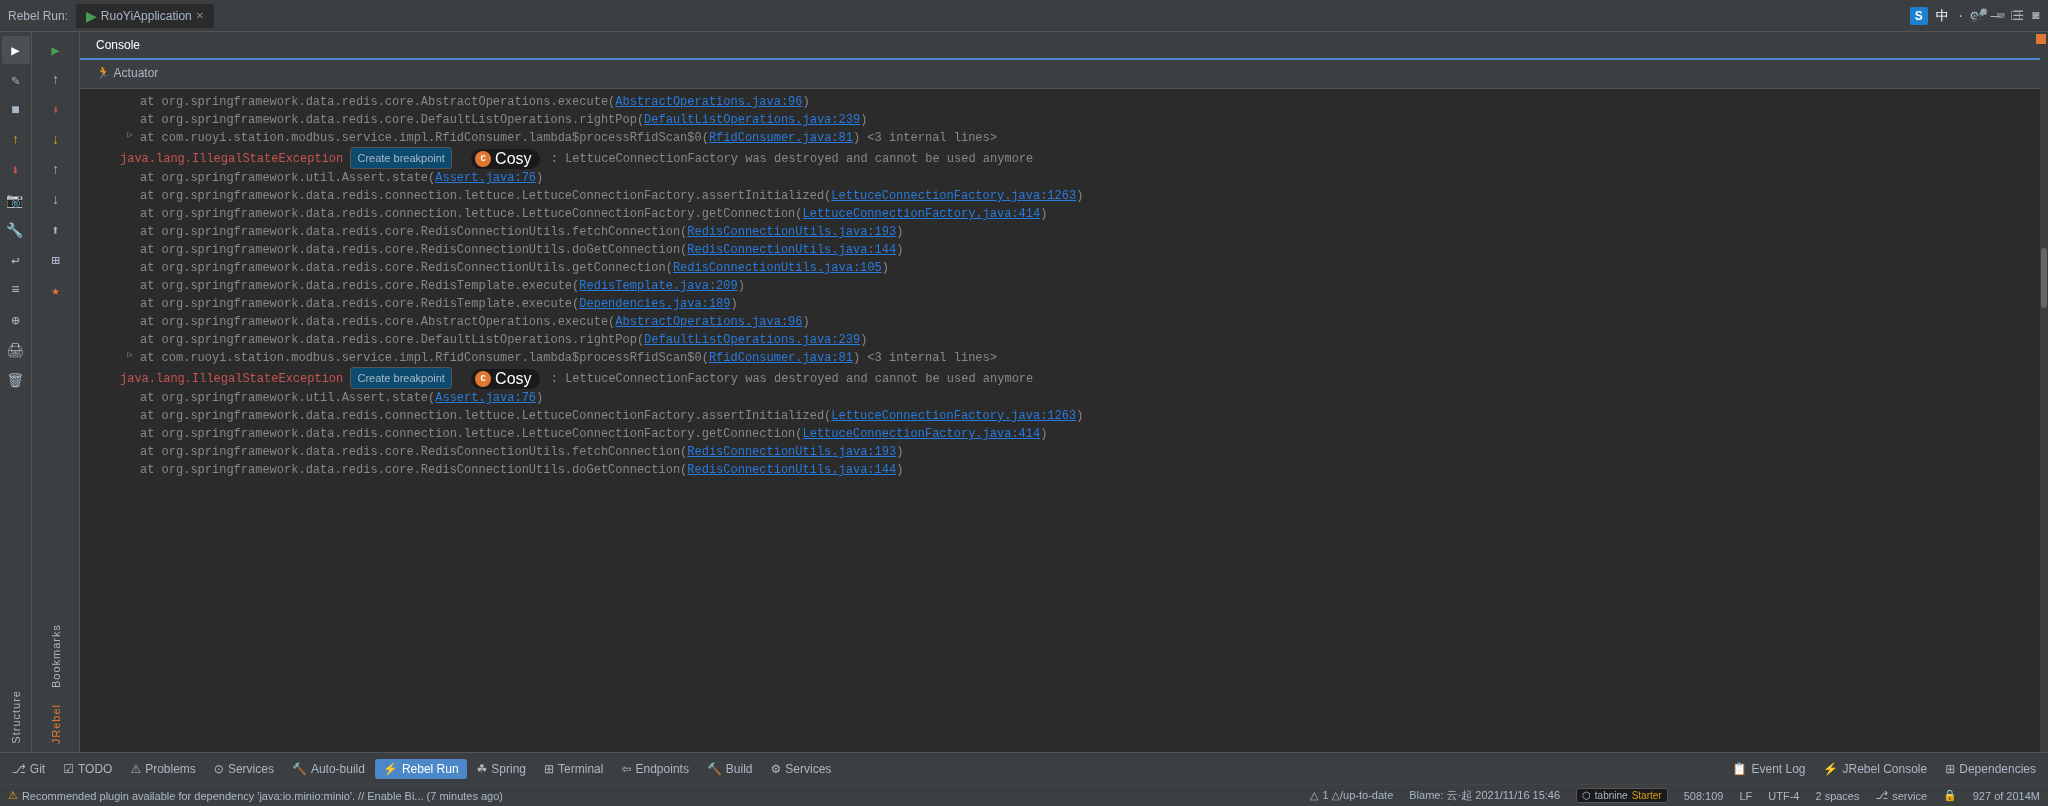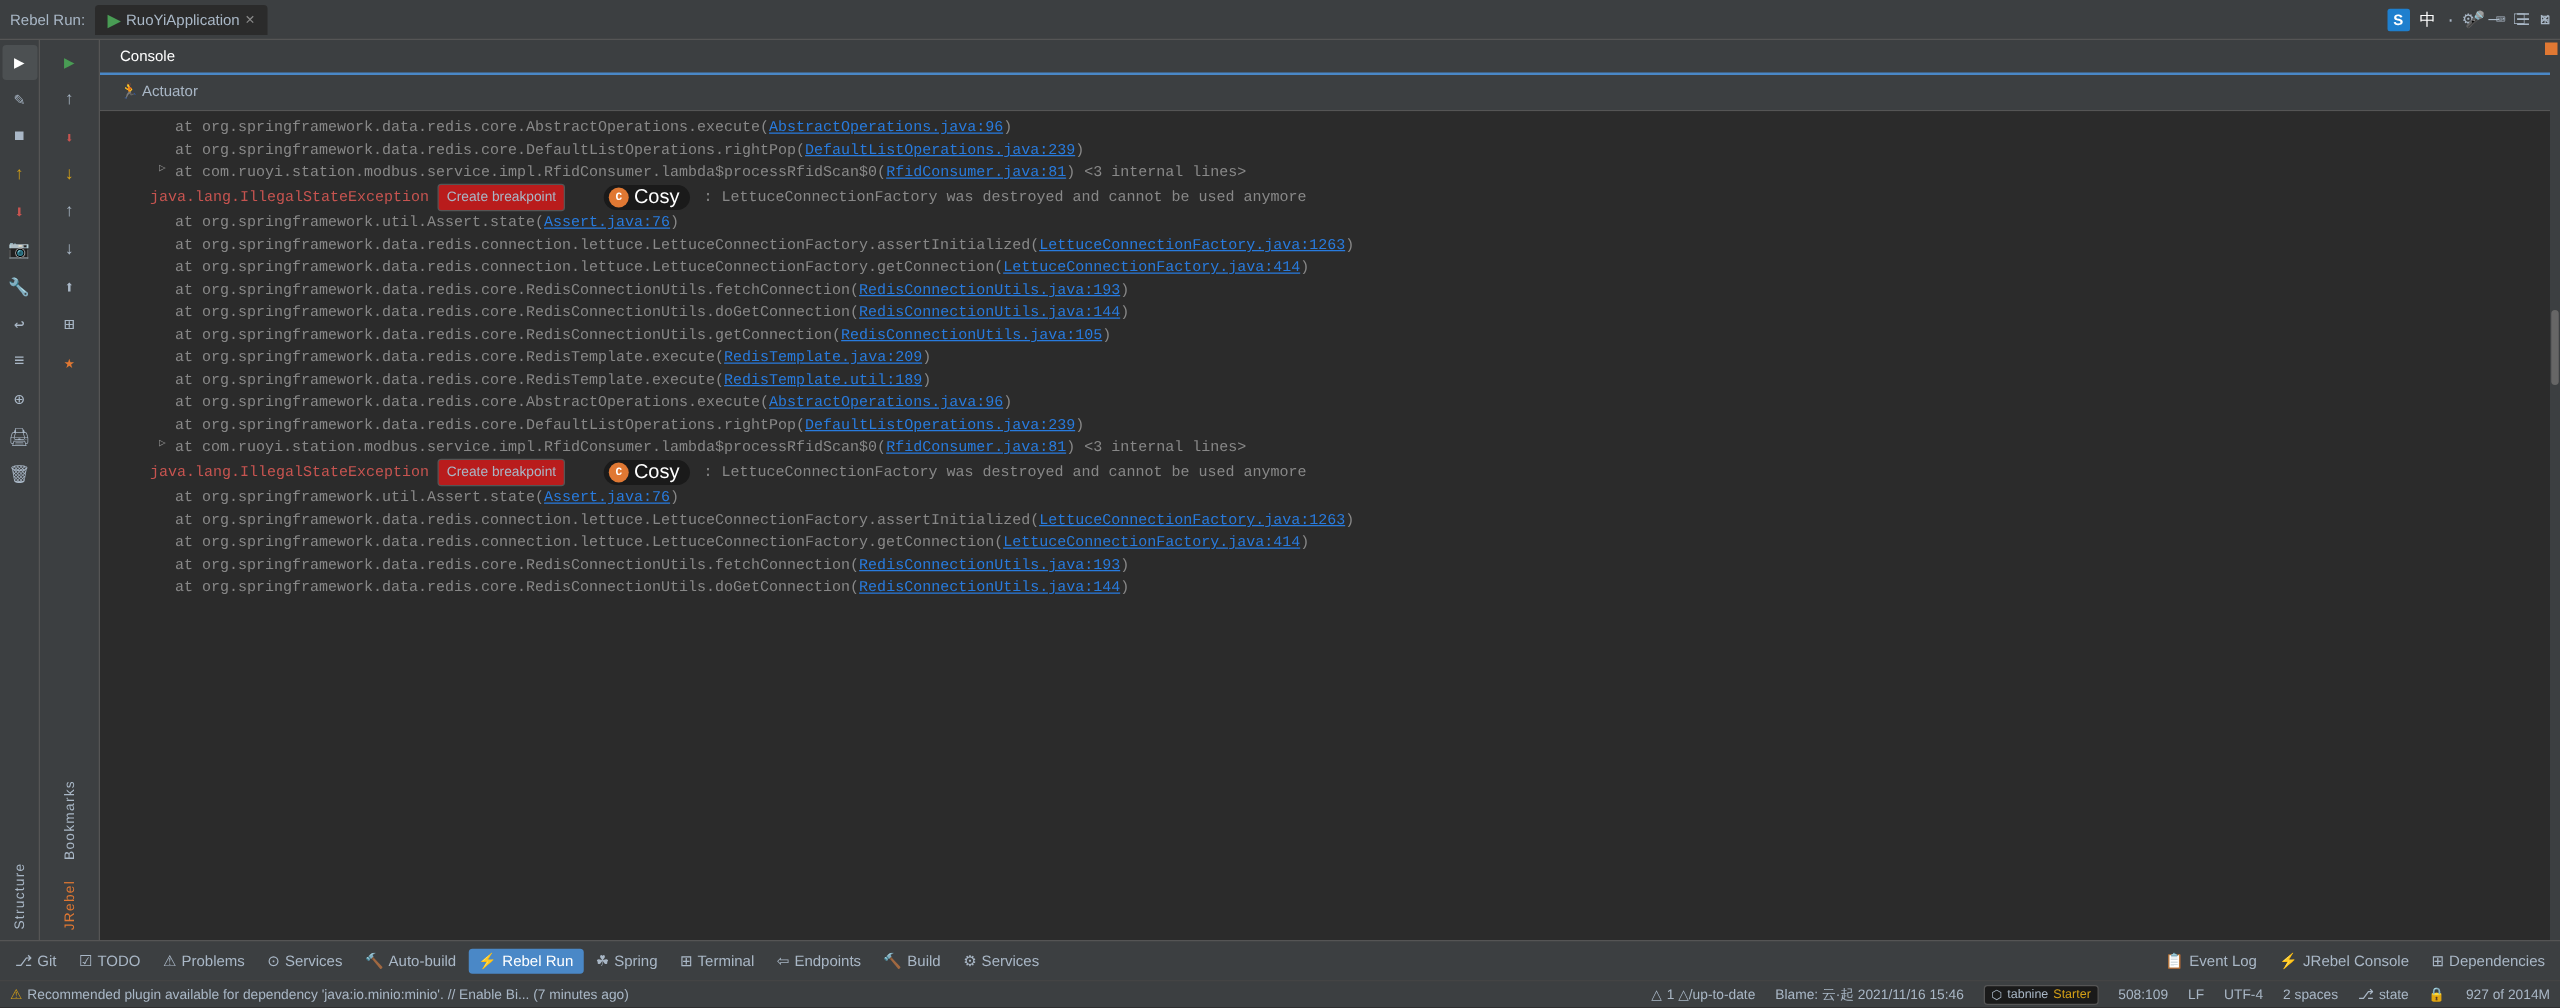--- a/index.html
+++ b/index.html
@@ -217,28 +217,28 @@
     }
     .cosy-text {
       color: #fff;
       font-size: 16px;
       font-family: sans-serif;
     }
 
     
     .breakpoint-label {
       display: inline-block;
-      background: #b91c1c;
+      background: #0c4a6e;
       border: 1px solid #555;
       border-radius: 3px;
       padding: 1px 6px;
       font-size: 11px;
       color: #a9b7c6;
       font-family: sans-serif;
-      margin-right: 20px;
+      margin-right: 8px;
     }
 
     
     .system-tray {
       position: absolute;
       top: 0;
       right: 0;
       height: 32px;
       display: flex;
       align-items: center;
@@ -492,21 +492,21 @@
       </div>
       <div class="log-line indent2">
         <div class="line-gutter"></div>
         <span class="log-text">
           <span class="gray">at org.springframework.data.redis.core.RedisTemplate.execute(</span><span class="link">RedisTemplate.java:209</span><span class="gray">)</span>
         </span>
       </div>
       <div class="log-line indent2">
         <div class="line-gutter"></div>
         <span class="log-text">
-          <span class="gray">at org.springframework.data.redis.core.RedisTemplate.execute(</span><span class="link">RedisTemplate.util:189</span><span class="gray">)</span>
+          <span class="gray">at org.springframework.data.redis.core.RedisTemplate.execute(</span><span class="link">Dependencies.java:189</span><span class="gray">)</span>
         </span>
       </div>
       <div class="log-line indent2">
         <div class="line-gutter"></div>
         <span class="log-text">
           <span class="gray">at org.springframework.data.redis.core.AbstractOperations.execute(</span><span class="link">AbstractOperations.java:96</span><span class="gray">)</span>
         </span>
       </div>
       <div class="log-line indent2">
         <div class="line-gutter"></div>
@@ -666,21 +666,21 @@
     <span>LF</span>
   </div>
   <div class="status-item">
     <span>UTF-4</span>
   </div>
   <div class="status-item">
     <span>2 spaces</span>
   </div>
   <div class="status-item">
     <span>⎇</span>
-    <span>state</span>
+    <span>service</span>
   </div>
   <div class="status-item">
     <span>🔒</span>
   </div>
   <div class="status-item">
     <span>927 of 2014M</span>
   </div>
 </div>
 
 </body></html>

